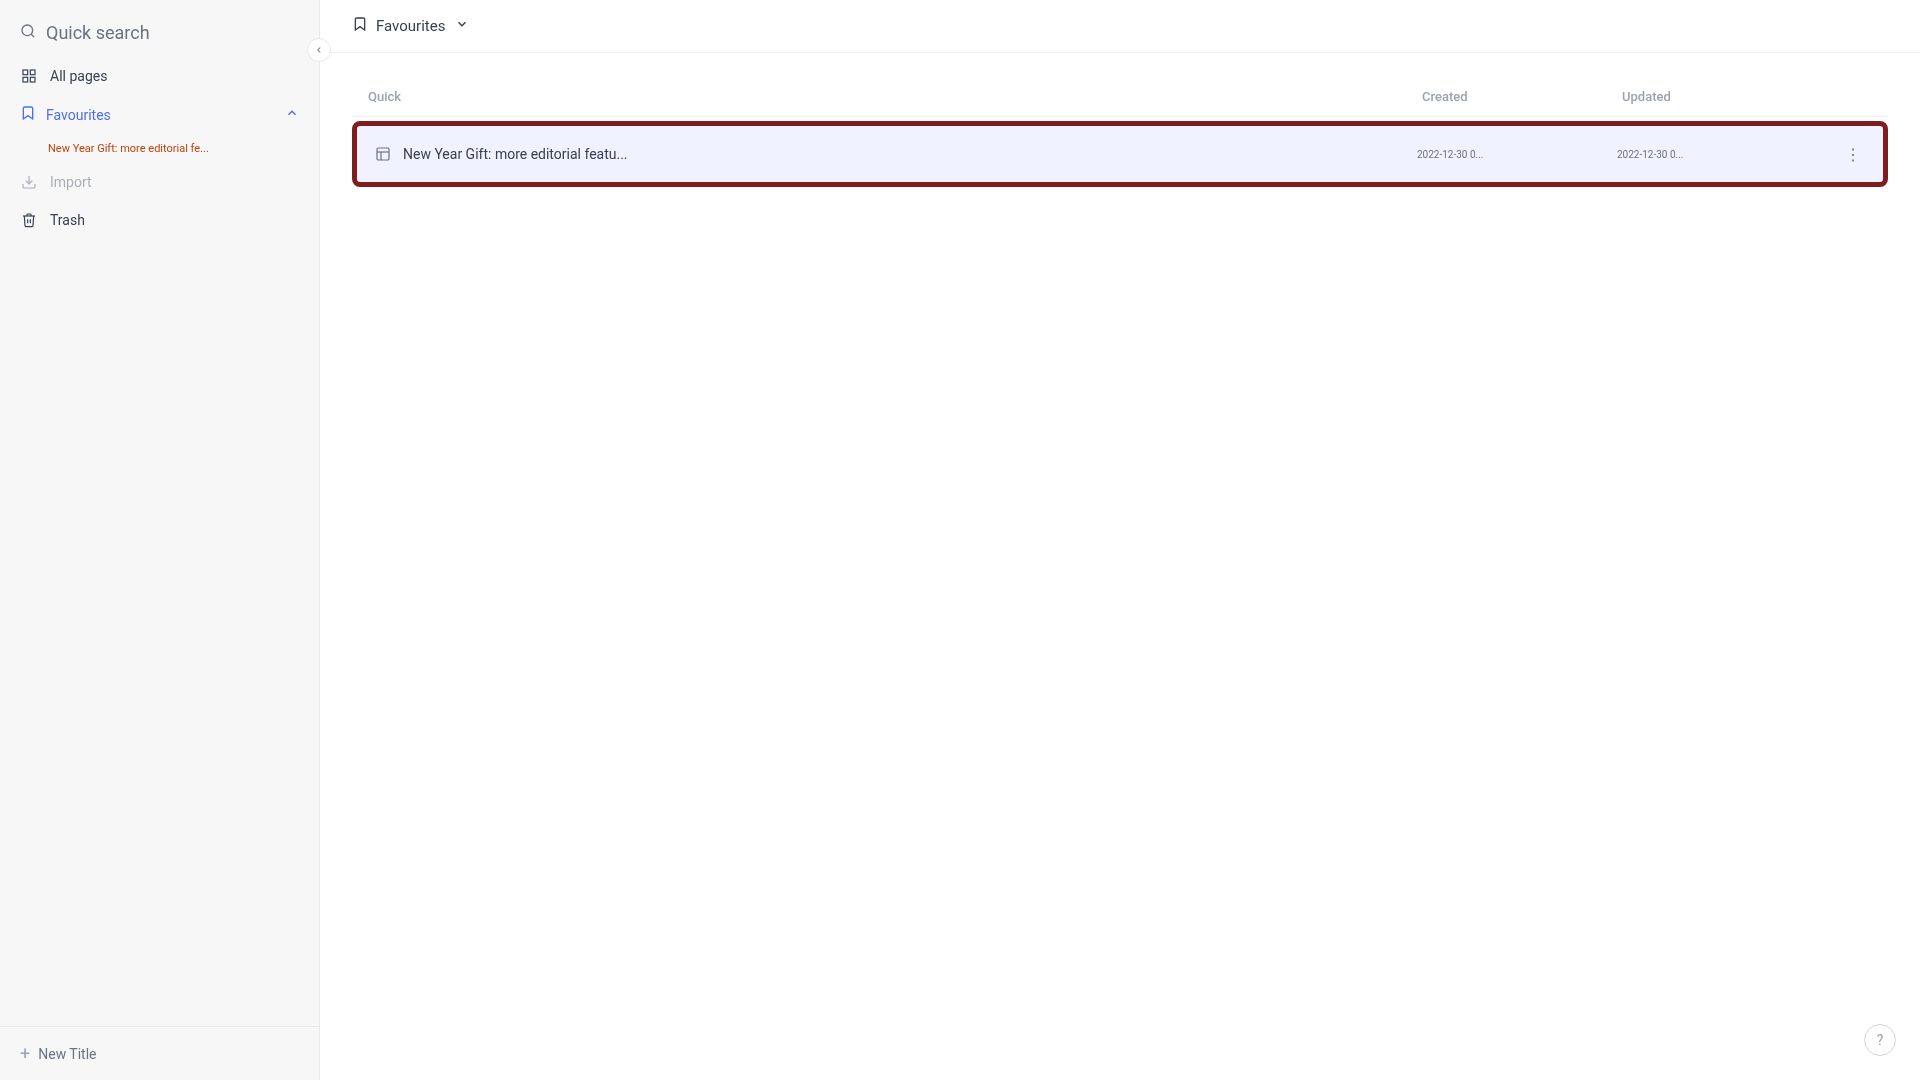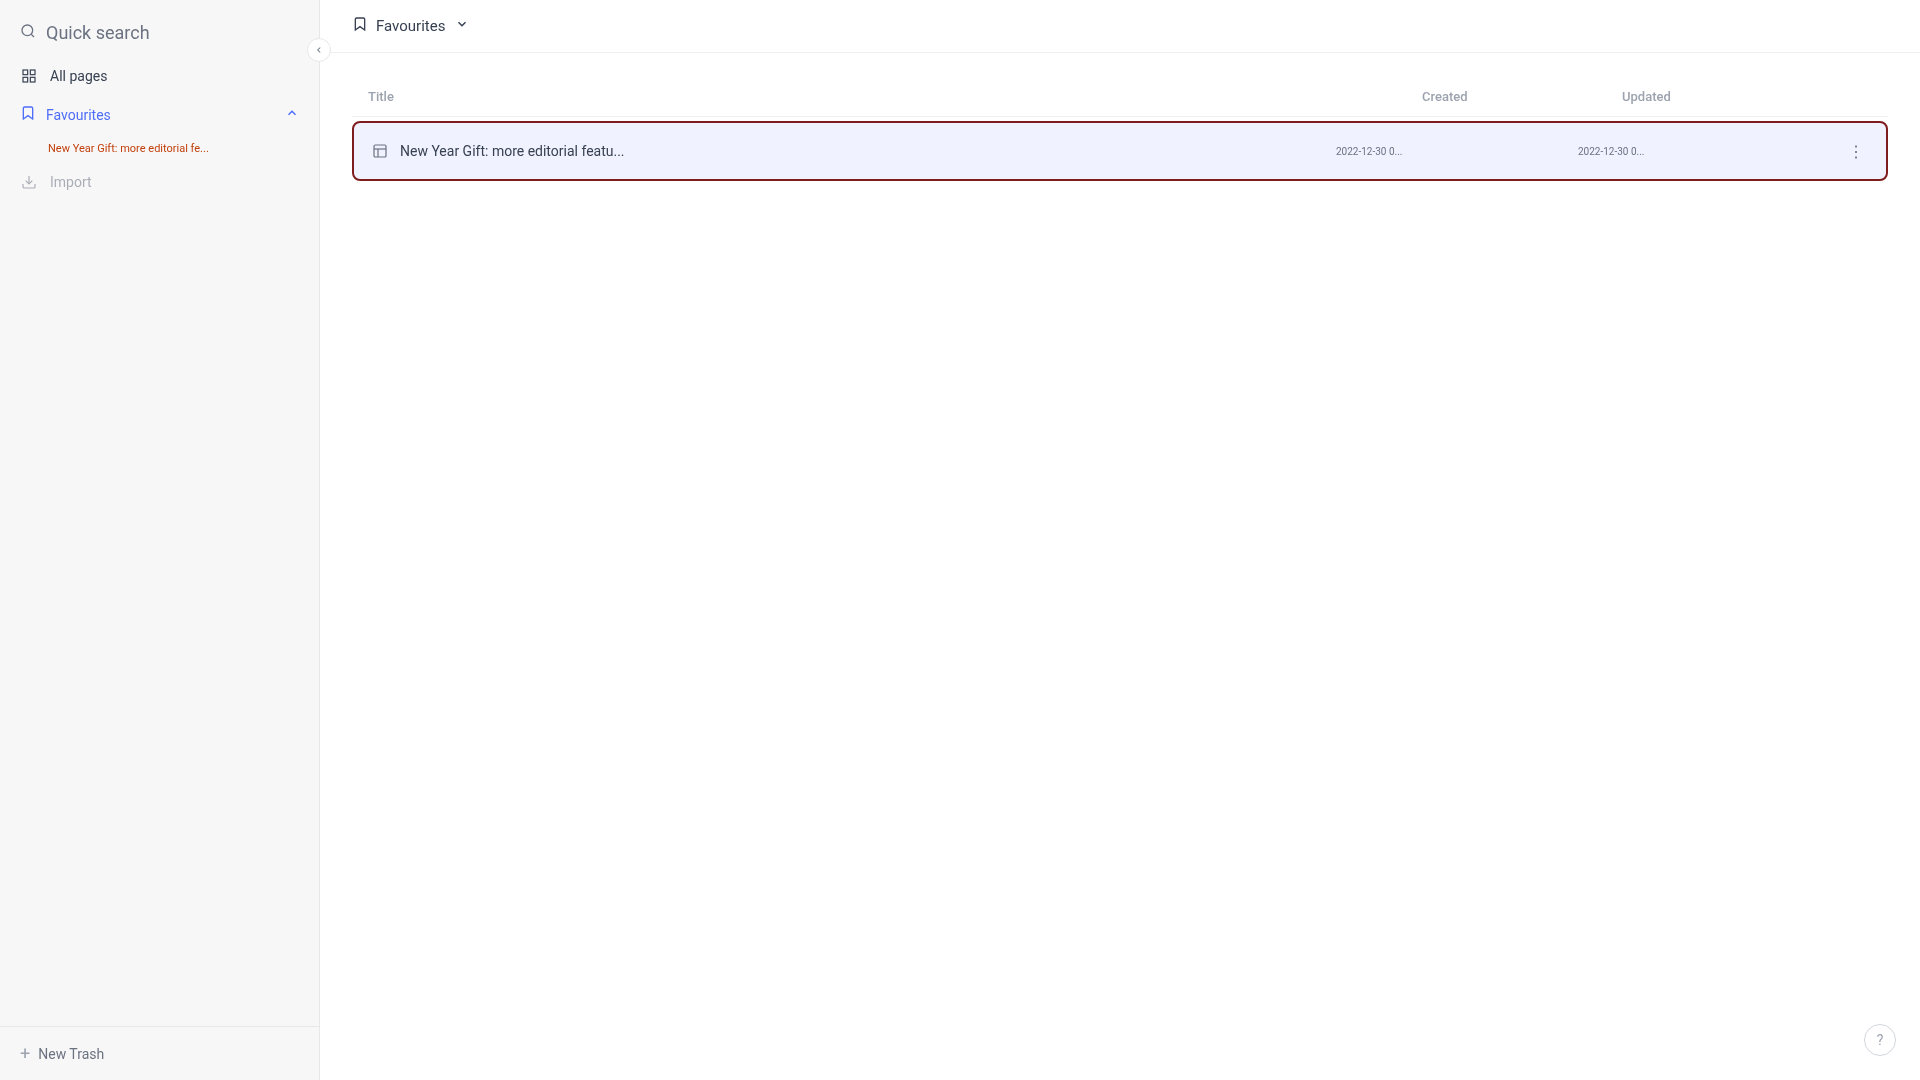--- a/index.html
+++ b/index.html
@@ -161,22 +161,21 @@
 
     .table-row {
       display: grid;
       grid-template-columns: 1fr 200px 200px 50px;
       padding: 14px 16px;
       border-radius: 8px;
       background: #f0f2ff;
       align-items: center;
       cursor: pointer;
       margin-bottom: 2px;
-      border: 2px solid #7f1d1d;
-      gap: 42px;
+      border: 5px solid #7f1d1d;
     }
 
     .row-title {
       display: flex;
       align-items: center;
       gap: 10px;
       color: #374151;
       font-size: 14px;
     }
 
@@ -285,26 +284,37 @@
       <span class="icon">
         <svg width="16" height="16" viewBox="0 0 24 24" fill="none" stroke="currentColor" stroke-width="1.8">
           <path d="M21 15v4a2 2 0 01-2 2H5a2 2 0 01-2-2v-4"></path>
           <polyline points="7 10 12 15 17 10"></polyline>
           <line x1="12" y1="15" x2="12" y2="3"></line>
         </svg>
       </span>
       <span>Import</span>
     </div>
 
+    <div class="sidebar-item">
+      <span class="icon">
+        <svg width="16" height="16" viewBox="0 0 24 24" fill="none" stroke="currentColor" stroke-width="1.8">
+          <polyline points="3 6 5 6 21 6"></polyline>
+          <path d="M19 6l-1 14a2 2 0 01-2 2H8a2 2 0 01-2-2L5 6"></path>
+          <path d="M10 11v6M14 11v6"></path>
+          <path d="M9 6V4a1 1 0 011-1h4a1 1 0 011 1v2"></path>
+        </svg>
+      </span>
+      <span>Trash</span>
+    </div>
 
   </div>
 
   <div class="sidebar-footer">
     <span style="font-size:18px; color:#9ca3af;">+</span>
-    <span>New Trash</span>
+    <span>New Title</span>
   </div>
 
   <div class="collapse-btn">
     <svg width="10" height="10" viewBox="0 0 24 24" fill="none" stroke="currentColor" stroke-width="2.5">
       <polyline points="15 18 9 12 15 6"></polyline>
     </svg>
   </div>
 
 </div>
 
@@ -322,21 +332,21 @@
         <svg width="14" height="14" viewBox="0 0 24 24" fill="none" stroke="#374151" stroke-width="2.5">
           <polyline points="6 9 12 15 18 9"></polyline>
         </svg>
       </span>
     </div>
   </div>
 
   <div class="main-body">
 
     <div class="table-header">
-      <span>Title</span>
+      <span>Quick</span>
       <span>Created</span>
       <span>Updated</span>
       <span></span>
     </div>
 
     <div class="table-row">
       <div class="row-title">
         <span class="row-icon">
           <svg width="16" height="16" viewBox="0 0 24 24" fill="none" stroke="#6b7280" stroke-width="1.8">
             <rect x="3" y="3" width="18" height="18" rx="2" ry="2"></rect>

